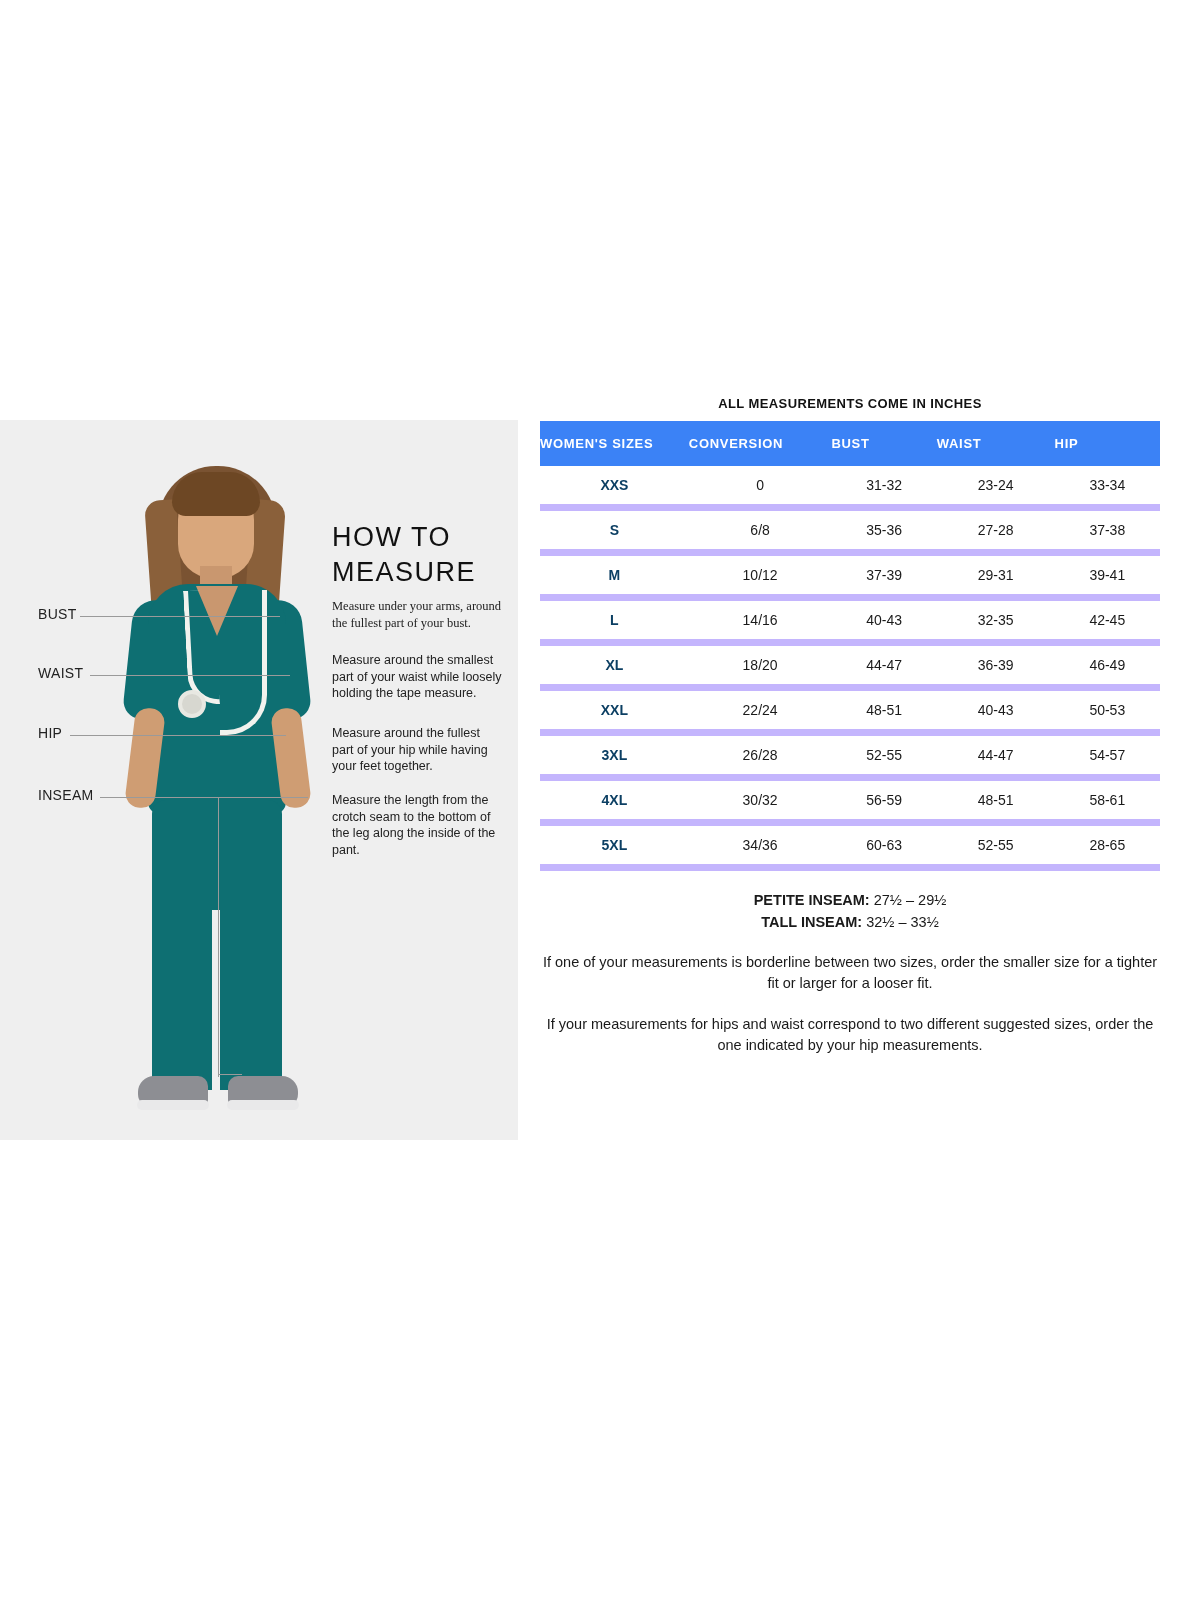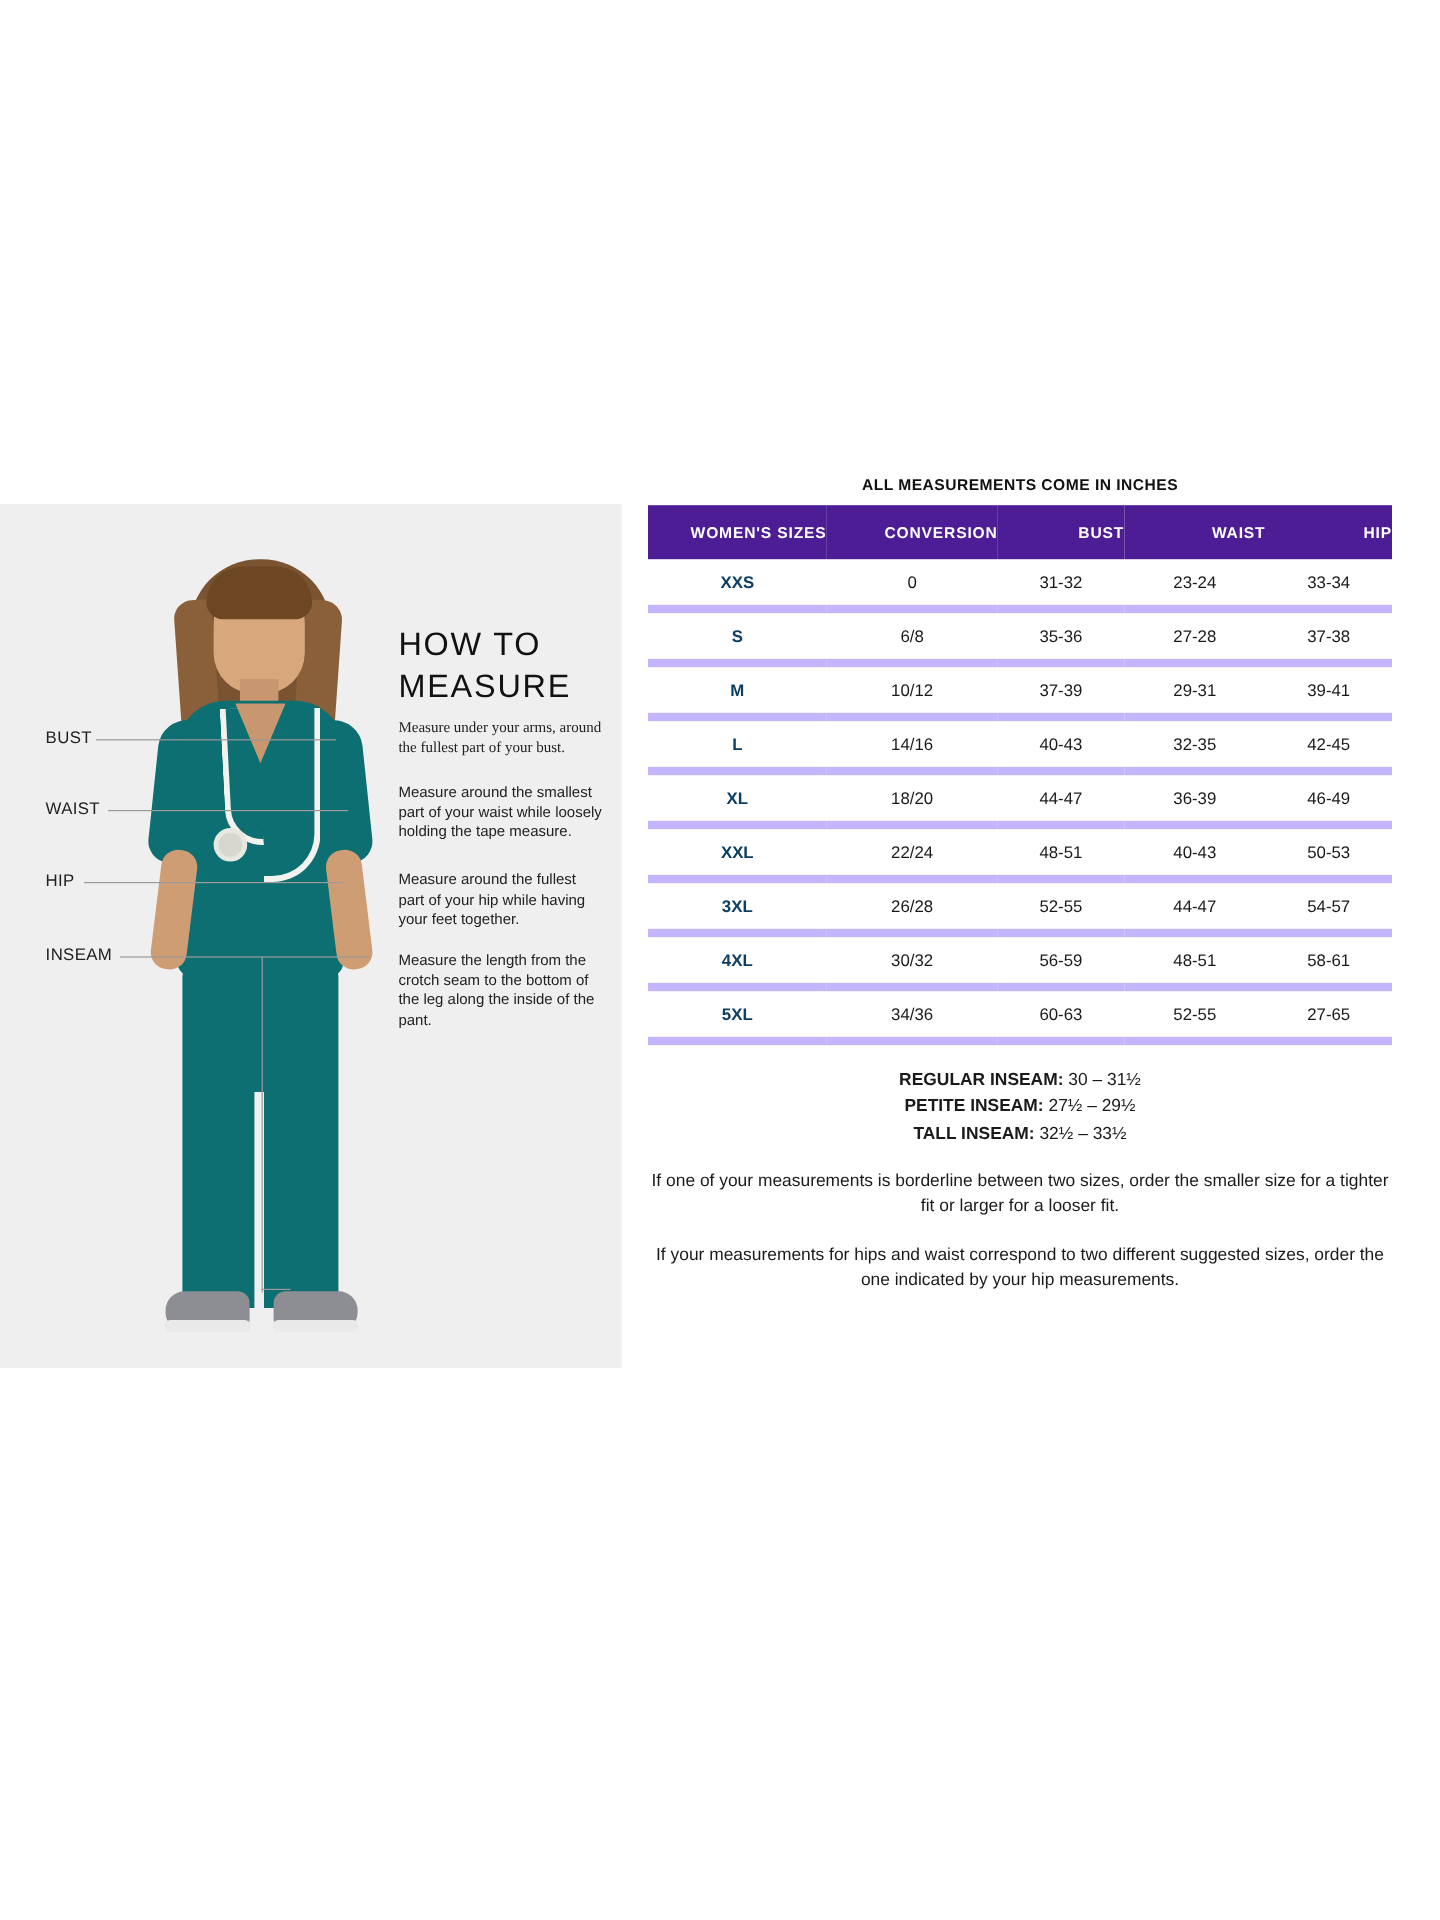--- a/index.html
+++ b/index.html
@@ -247,27 +247,27 @@
     letter-spacing: .4px;
     color: #111;
     margin-bottom: 10px;
   }
   table.size-table {
     border-collapse: collapse;
     width: 620px;
     table-layout: fixed;
   }
   table.size-table thead th {
-    background: #4c1d95;
+    background: #3b82f6;
     color: #ffffff;
     font-size: 13px;
     font-weight: bold;
     letter-spacing: .7px;
     padding: 15px 0;
-    text-align: right;
+    text-align: left;
   }
   table.size-table tbody td {
     font-size: 14px;
     text-align: center;
     padding: 11px 0;
     border-bottom: 7px solid #c4b5fd;
     color: #1a1a1a;
   }
   table.size-table tbody td.size-col {
     font-weight: bold;
@@ -427,30 +427,26 @@
         <td>30/32</td>
         <td>56-59</td>
         <td>48-51</td>
         <td>58-61</td>
       </tr>
       <tr>
         <td class="size-col">5XL</td>
         <td>34/36</td>
         <td>60-63</td>
         <td>52-55</td>
-        <td>27-65</td>
+        <td>28-65</td>
       </tr>
     </tbody>
   </table>
 
   <div class="inseam-block">
-    <div>
-      <span class="lbl">REGULAR INSEAM:</span>
-      <span>30  – 31½</span>
-    </div>
     <div>
       <span class="lbl">PETITE INSEAM:</span>
       <span>27½ – 29½</span>
     </div>
     <div>
       <span class="lbl">TALL INSEAM:</span>
       <span>32½ – 33½</span>
     </div>
   </div>
 

